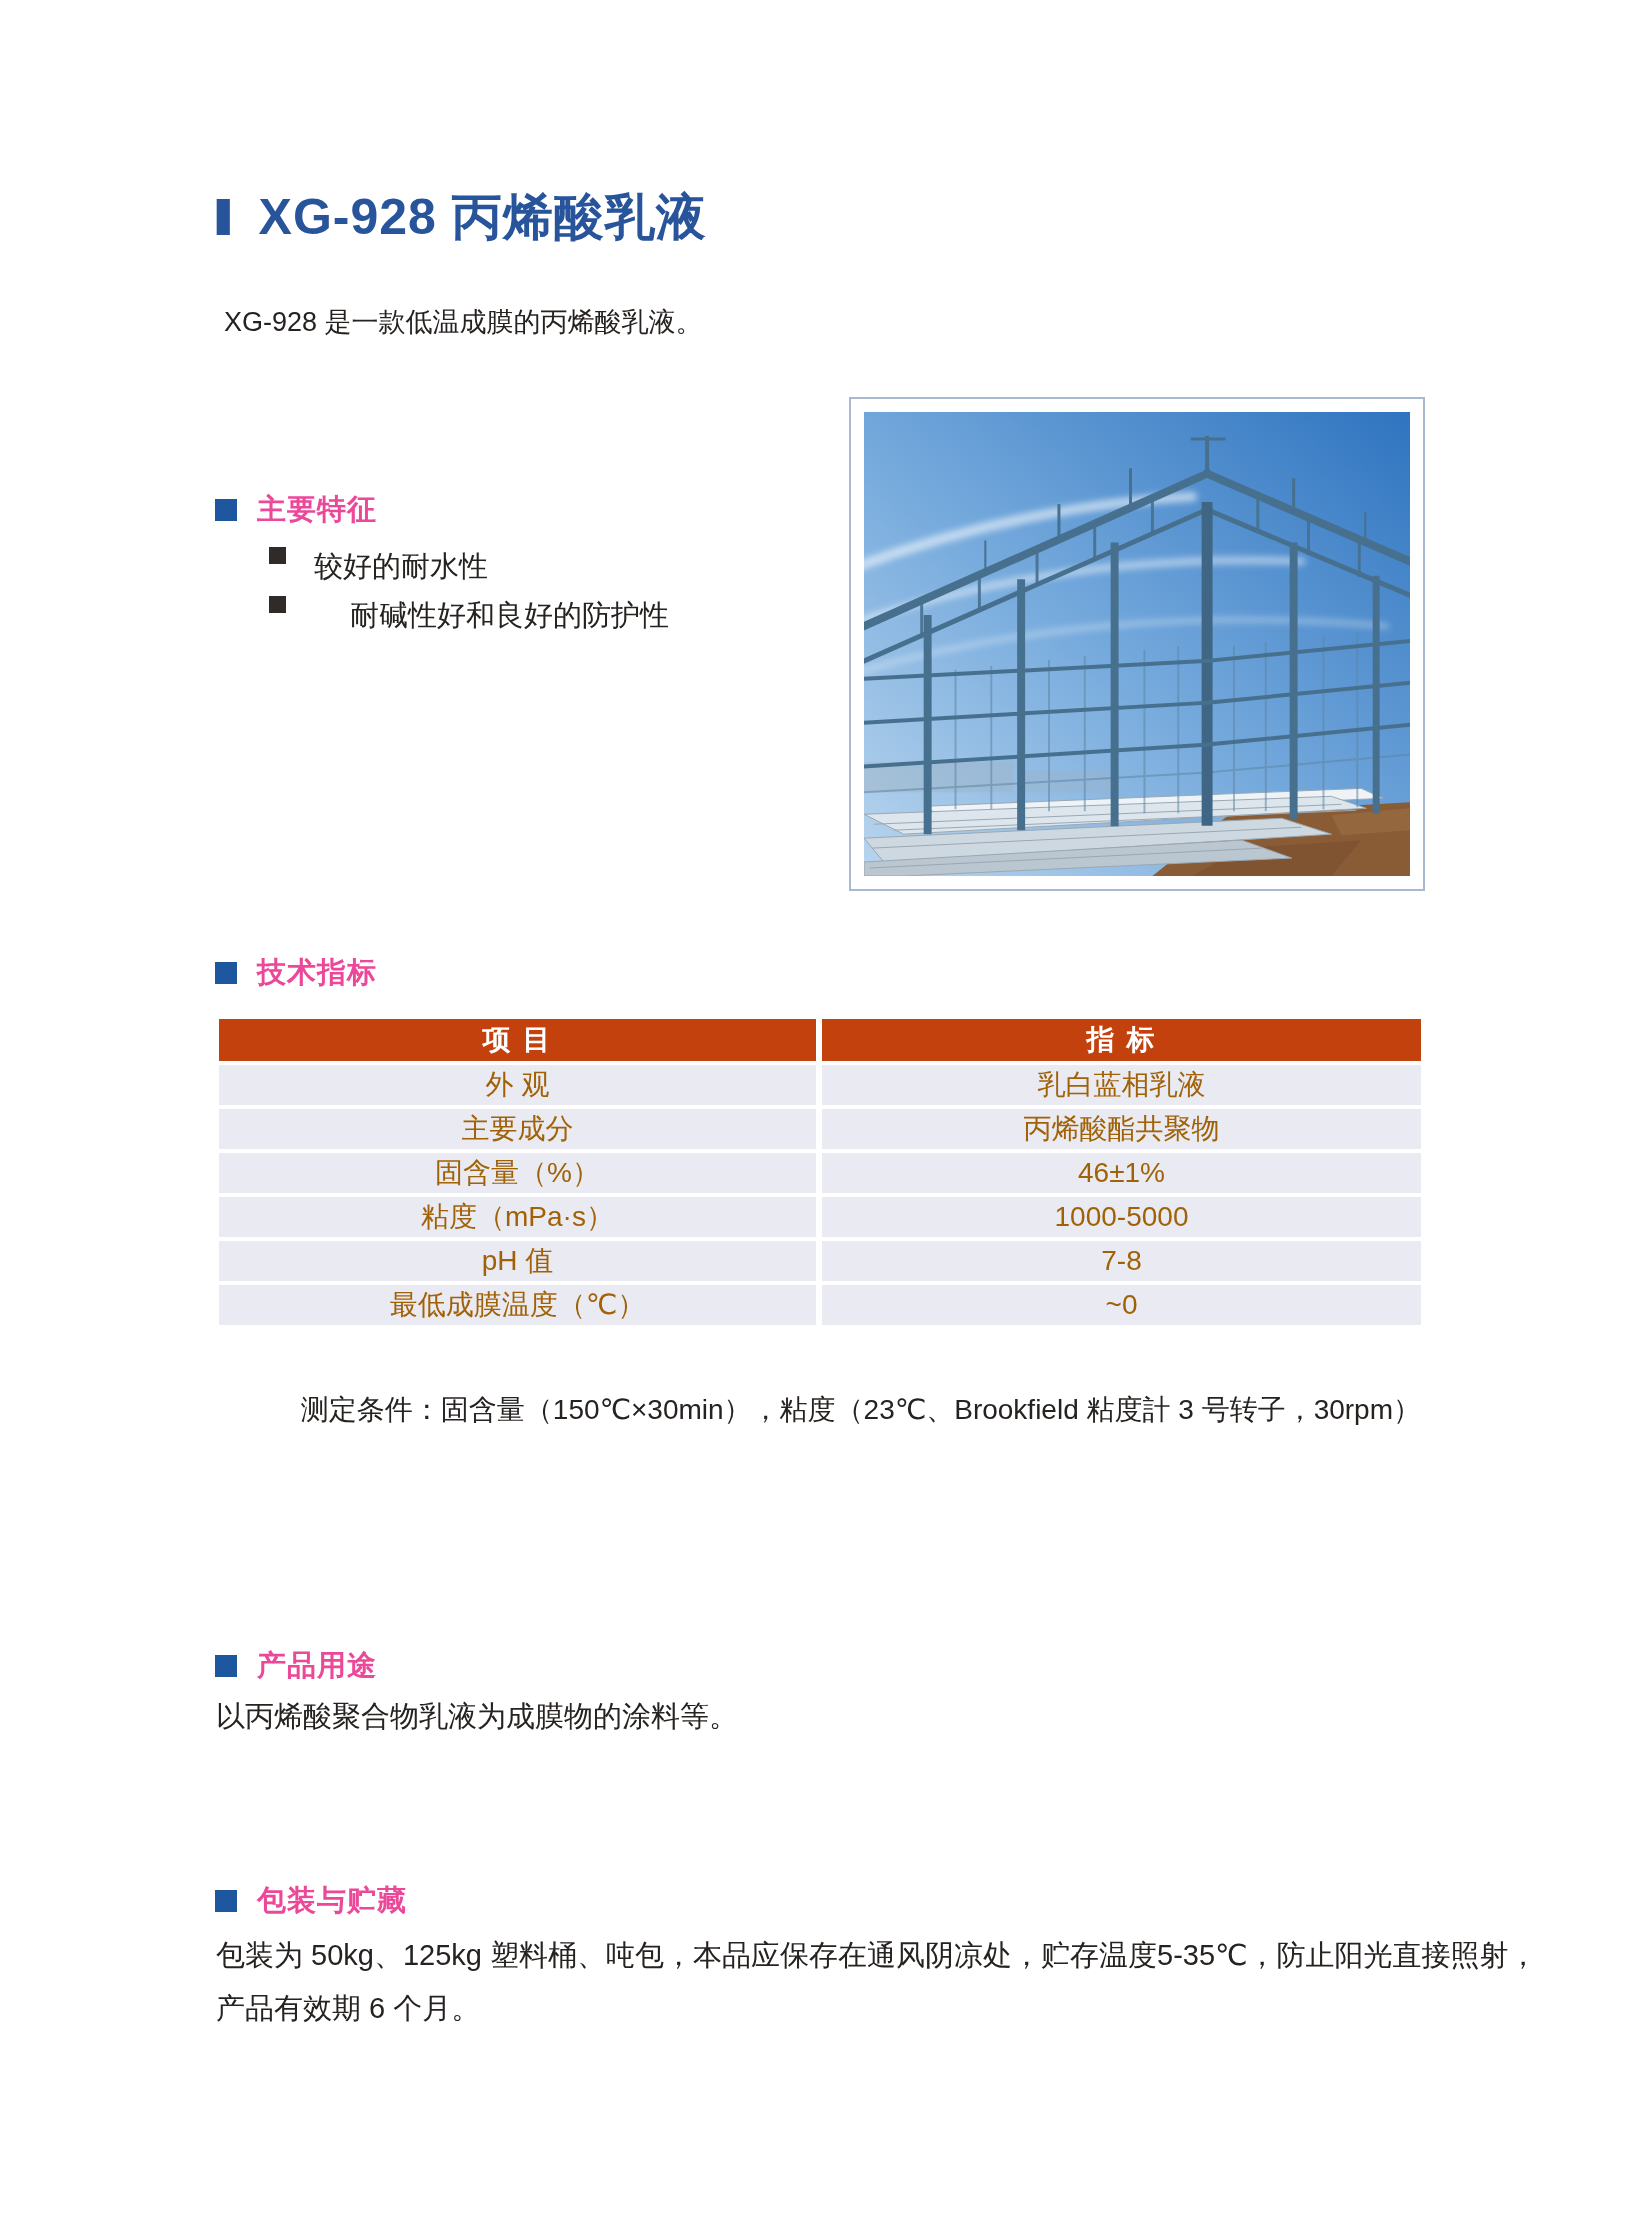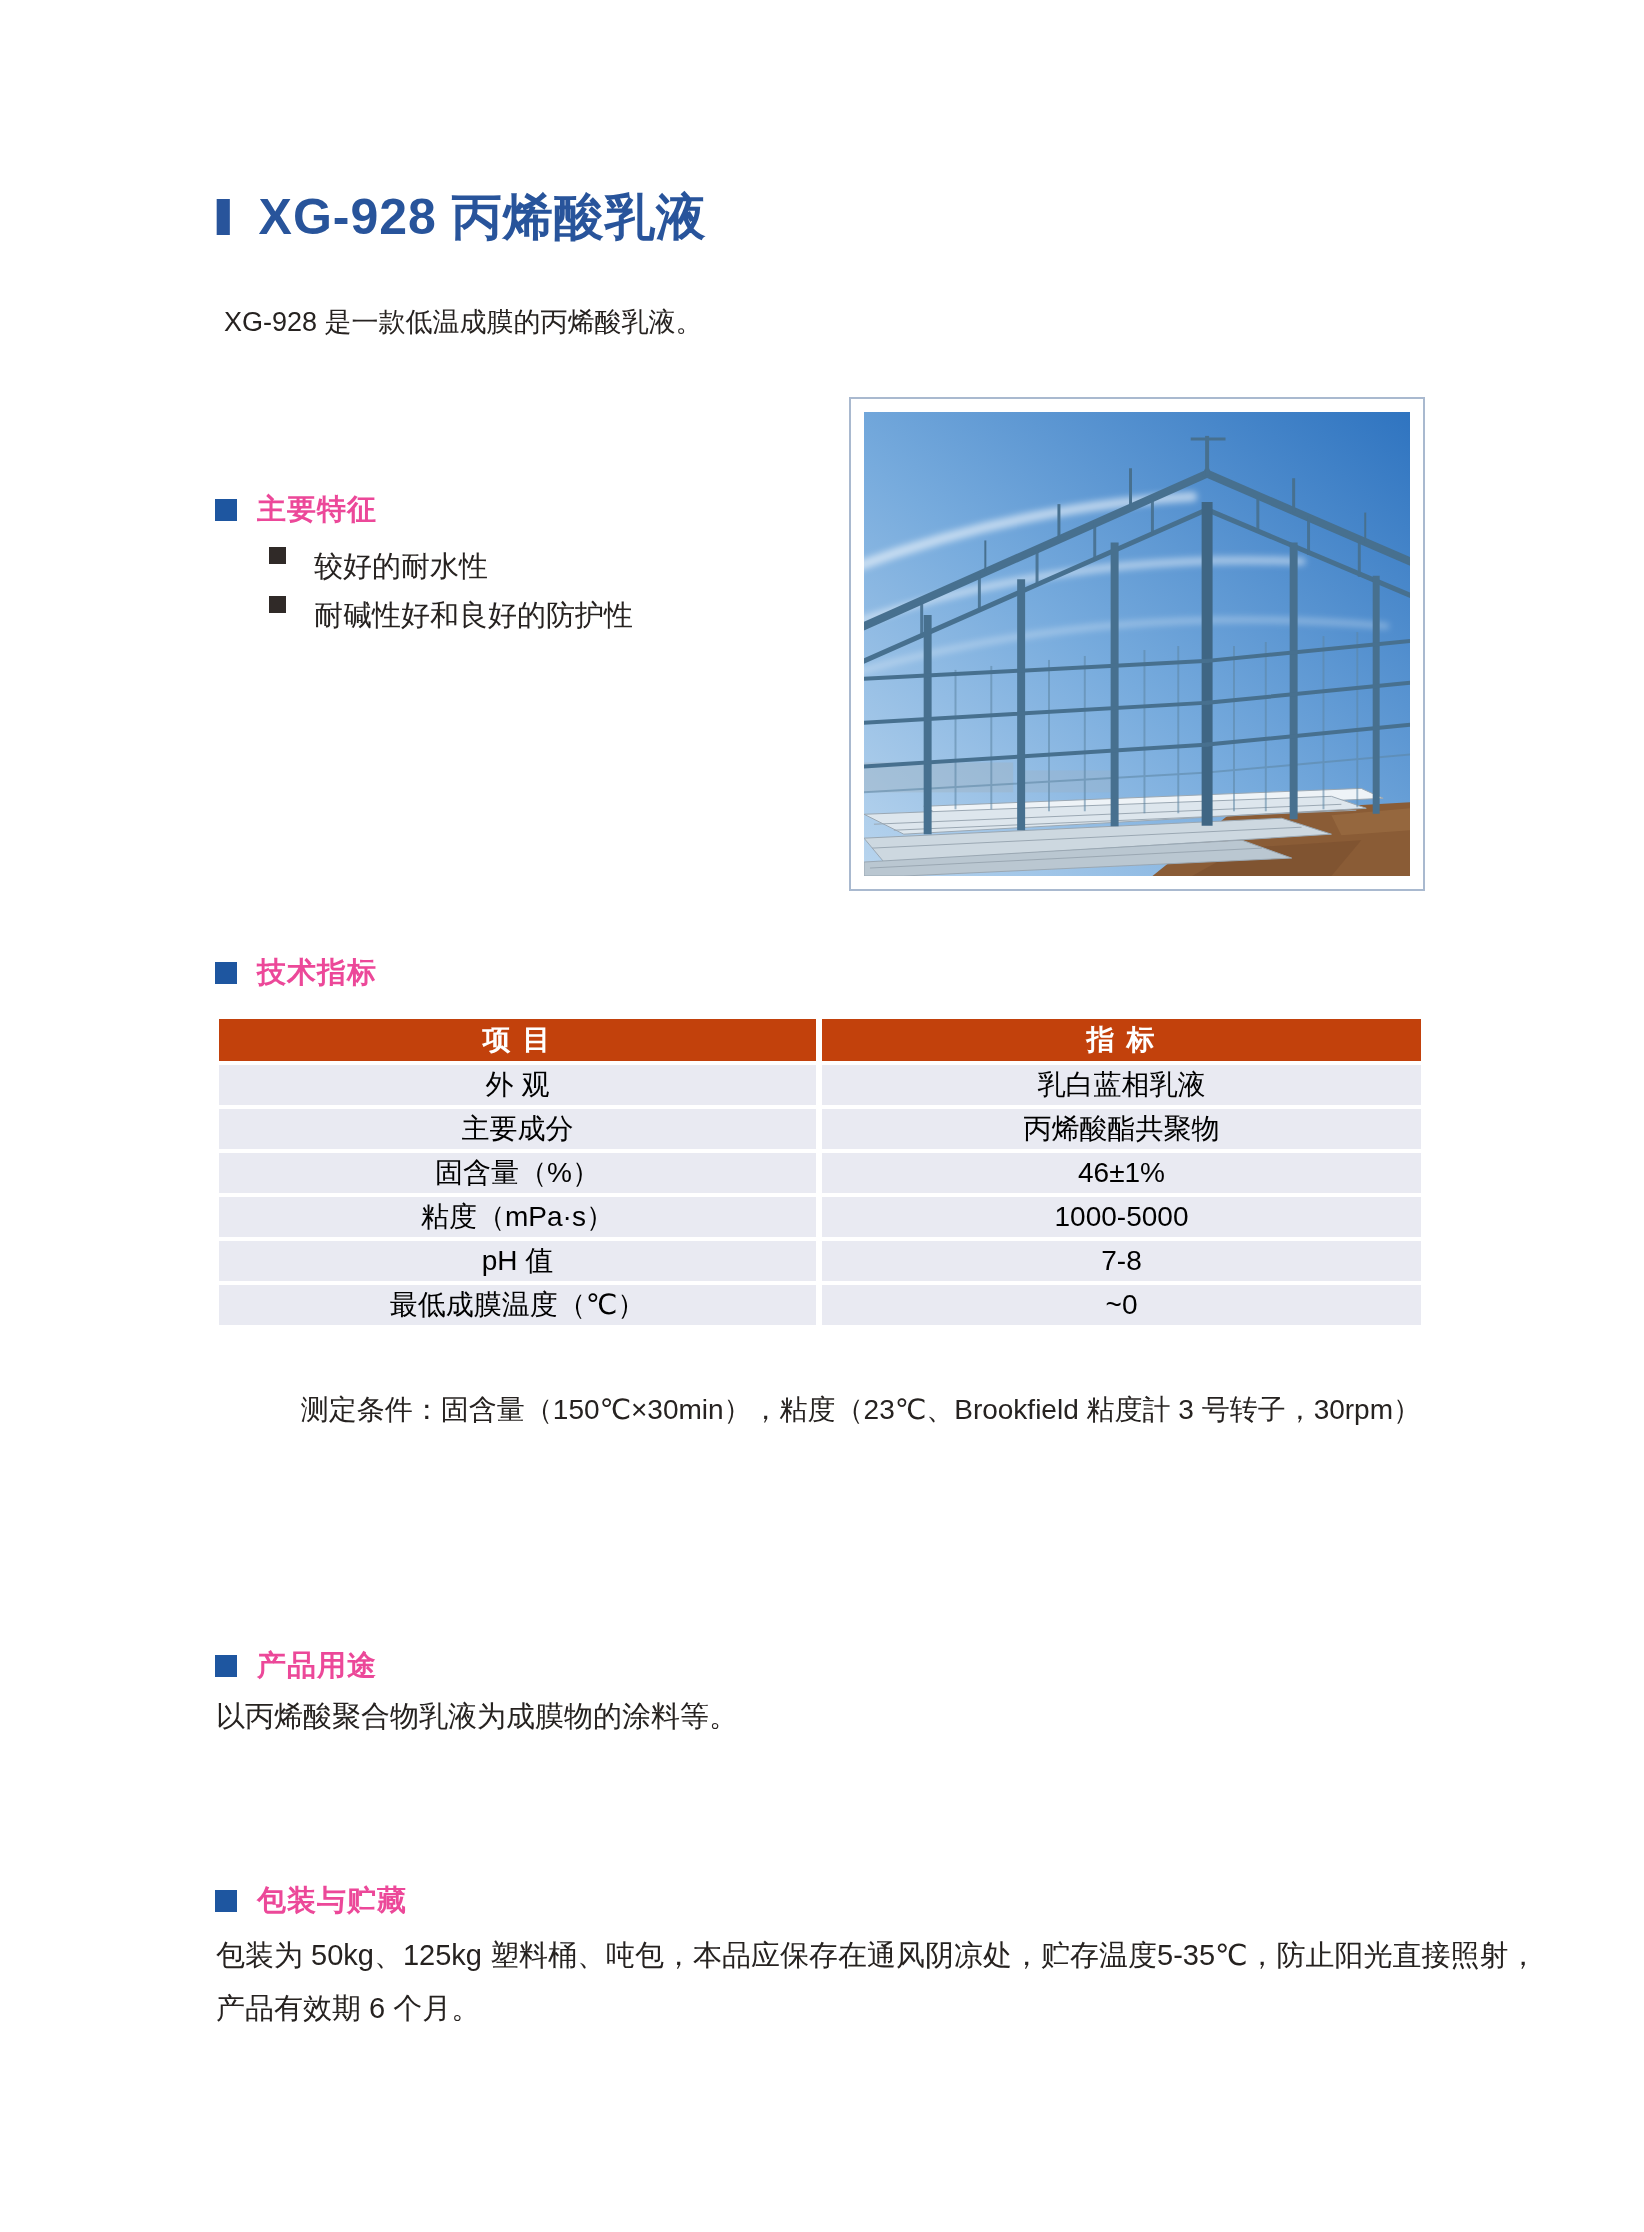--- a/index.html
+++ b/index.html
@@ -23,39 +23,39 @@
   .sq.blue{width:22px;height:22px;background:#1e56a0;margin-right:20px;}
   .sq.dark{width:17px;height:17px;background:#302a28;margin-right:28px;}
   .section-heading h2{margin:0;font-size:29px;font-weight:bold;color:#ec4899;letter-spacing:1px;}
   .heading-features{top:490px;}
   .heading-specs{top:953px;}
   .heading-usage{top:1646px;}
   .heading-packaging{top:1881px;}
   
   .feature-item{position:absolute;left:233px;display:flex;align-items:flex-start;font-size:29px;padding-left:36px;}
   .feature-1{top:547px;}
-  .feature-2{top:596px;}
+  .feature-2{top:596px;gap:36px;}
   
   .photo{
     position:absolute;left:849px;top:397px;width:576px;height:494px;margin:0;
     border:2px solid #a9b9cf;box-sizing:border-box;padding:13px;background:#ffffff;
   }
   .photo svg{display:block;width:100%;height:100%;}
   
   .spec-table{
     position:absolute;left:219px;top:1019px;width:1202px;
     display:grid;grid-template-columns:597px 599px;grid-template-rows:42px repeat(6,40px);
     column-gap:6px;row-gap:4px;
   }
   .spec-table .th{
     background:#c2410c;color:#ffffff;font-weight:bold;font-size:28px;
     display:flex;align-items:center;justify-content:center;letter-spacing:2px;
   }
   .spec-table .td{
-    background:#e9eaf2;color:#000000;font-size:28px;
+    background:#e9eaf2;color:#a16207;font-size:28px;
     display:flex;align-items:center;justify-content:center;
   }
   .note{
     position:absolute;left:219px;top:1391px;width:1202px;margin:0;
     text-align:right;font-size:28px;color:#262220;
   }
   
   .body-text{position:absolute;left:216px;margin:0;font-size:29px;line-height:1.35;}
   .usage-body{top:1697px;}
   .pack-line1{top:1936px;}

